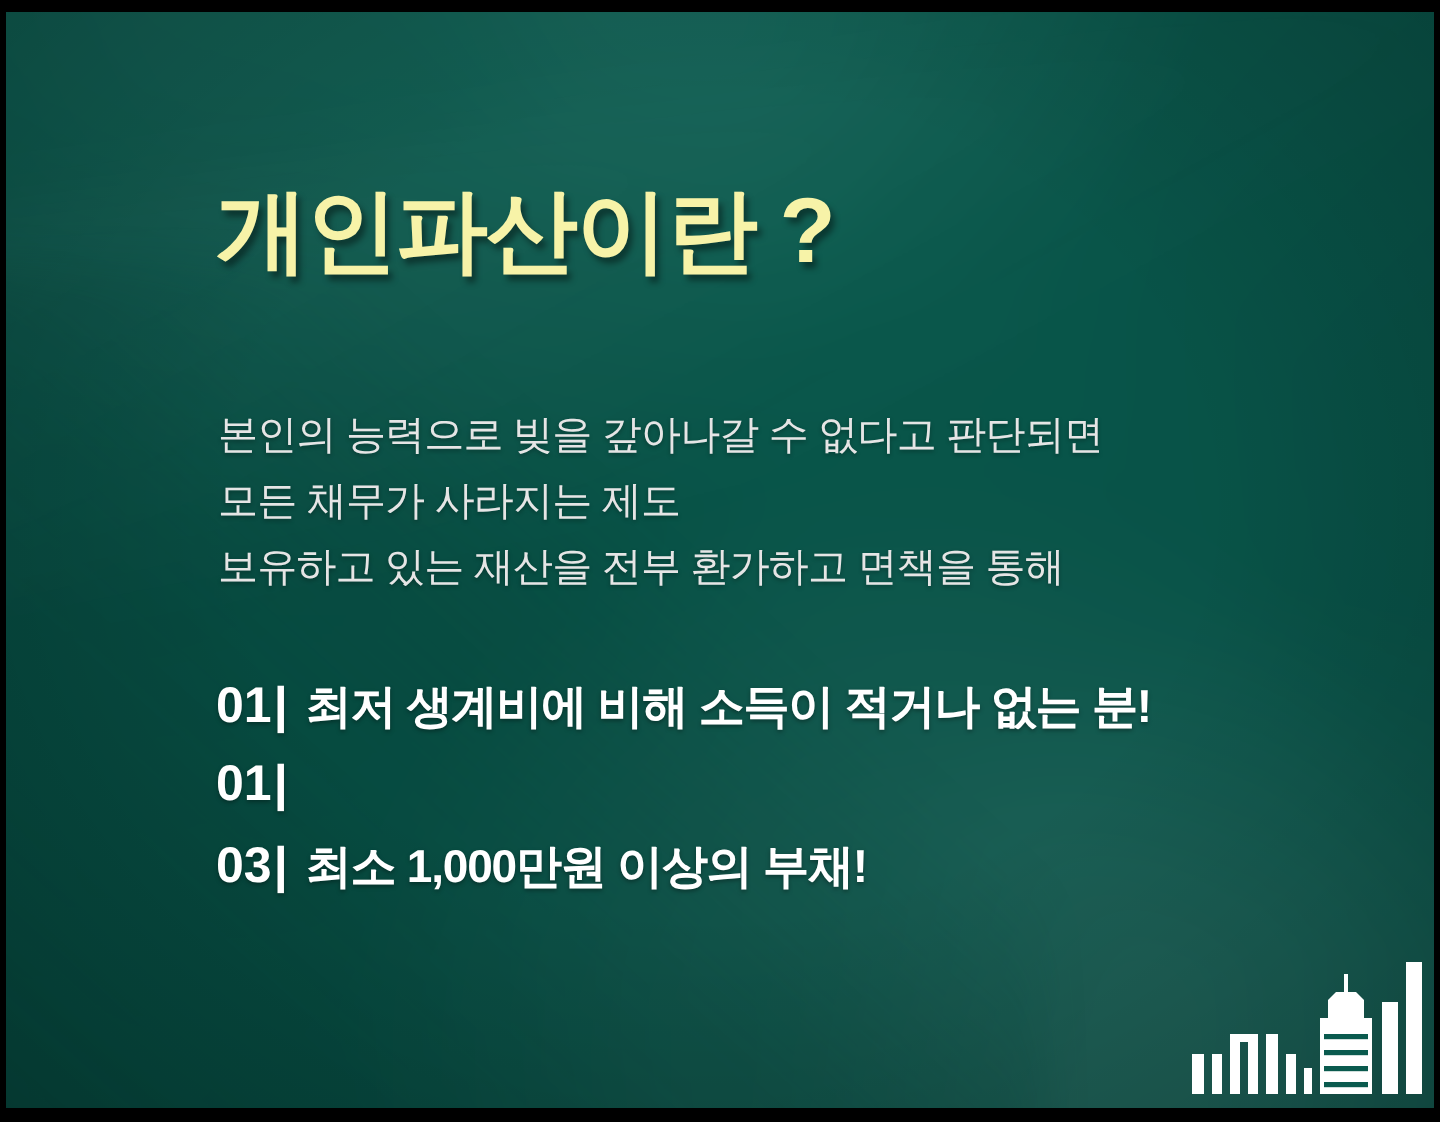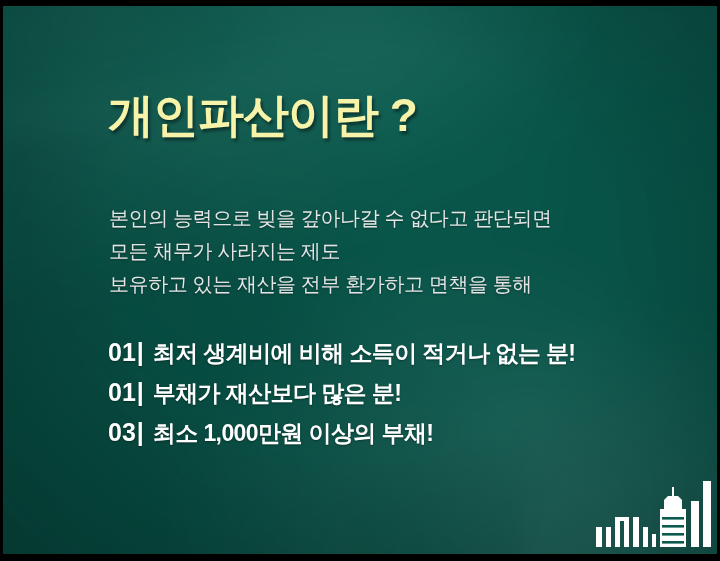--- a/index.html
+++ b/index.html
@@ -193,21 +193,20 @@
 
       <div class="point-row">
         <span class="point-num">01</span>
         <span class="point-sep">|</span>
         <span class="point-text">최저 생계비에 비해 소득이 적거나 없는 분!</span>
       </div>
 
       <div class="point-row">
         <span class="point-num">01</span>
         <span class="point-sep">|</span>
-        <span class="point-text">부채가 재산보다 많은 분!</span>
       </div>
 
       <div class="point-row">
         <span class="point-num">03</span>
         <span class="point-sep">|</span>
         <span class="point-text">최소 1,000만원 이상의 부채!</span>
       </div>
 
     </div>
   </div>

